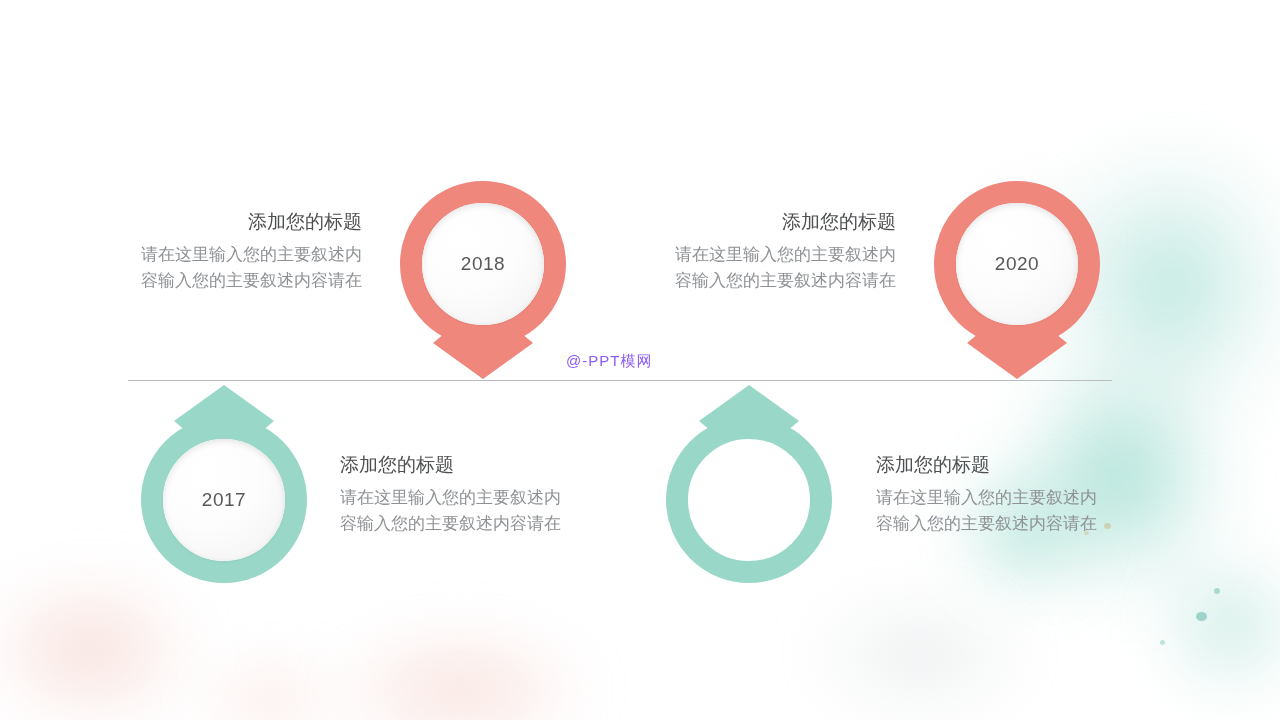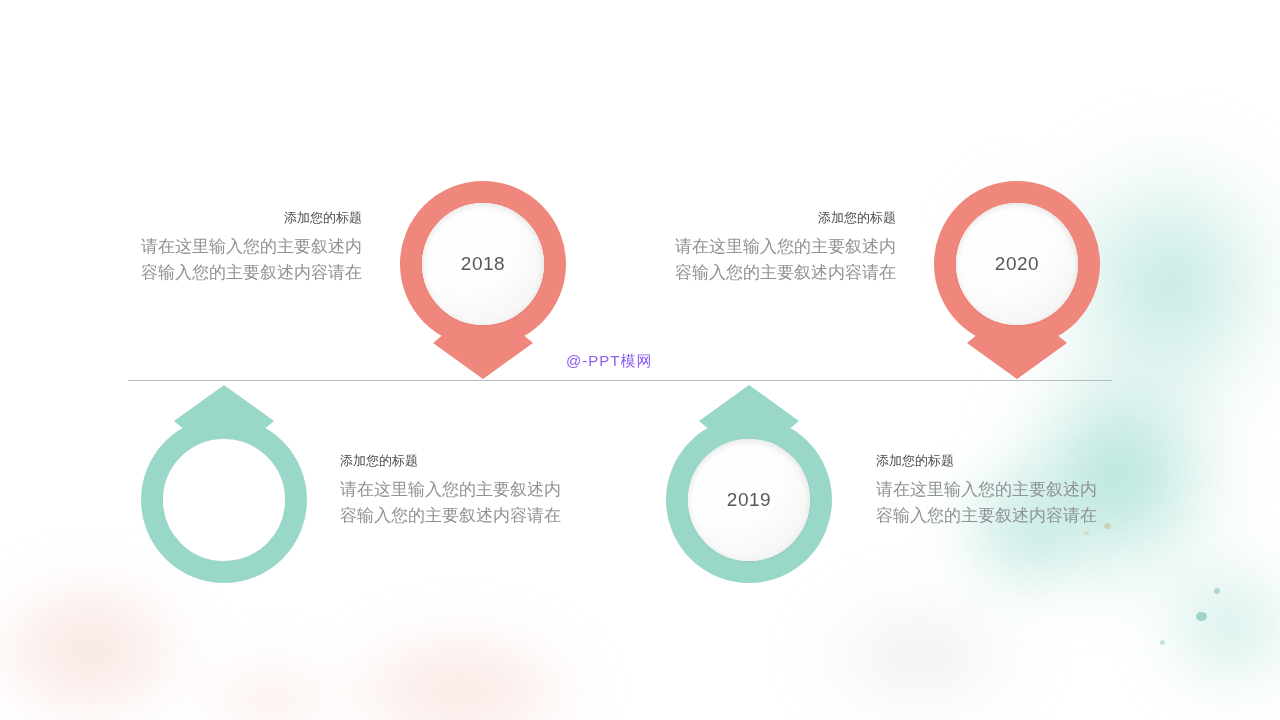--- a/index.html
+++ b/index.html
@@ -138,21 +138,21 @@
   .pointer svg { display: block; }
   .pointer-down { top: 152px; }
   .pointer-up { top: -32px; }
 
   
   .txt {
     position: absolute;
     width: 236px;
   }
   .txt .title {
-    font-size: 13px;
+    font-size: 19px;
     color: #4d4f51;
     margin: 0 0 7px 0;
     font-family: "Liberation Sans", sans-serif;
   }
   .txt .desc {
     font-size: 17px;
     line-height: 1.55;
     color: #8e9194;
     margin: 0;
     font-family: "Liberation Sans", sans-serif;
@@ -197,20 +197,23 @@
 
   <div id="watermark">@-PPT模网</div>
 
   <div class="node" style="left:141px; top:417px;">
     <div class="pointer pointer-up">
       <svg width="100" height="46" viewBox="0 0 100 46">
         <path d="M50 0 L100 36 L88 46 Q50 22 12 46 L0 36 Z" fill="#99d8c8"></path>
       </svg>
     </div>
     <div class="ring ring-teal"></div>
+    <div class="inner">
+      <span class="year">2017</span>
+    </div>
   </div>
   <div class="txt left-align" style="left:340px; top:452px;">
     <p class="title">添加您的标题</p>
     <p class="desc">请在这里输入您的主要叙述内容输入您的主要叙述内容请在</p>
   </div>
 
   <div class="node" style="left:400px; top:181px;">
     <div class="ring ring-red"></div>
     <div class="inner">
       <span class="year">2018</span>
@@ -226,23 +229,20 @@
     <p class="desc">请在这里输入您的主要叙述内容输入您的主要叙述内容请在</p>
   </div>
 
   <div class="node" style="left:666px; top:417px;">
     <div class="pointer pointer-up">
       <svg width="100" height="46" viewBox="0 0 100 46">
         <path d="M50 0 L100 36 L88 46 Q50 22 12 46 L0 36 Z" fill="#99d8c8"></path>
       </svg>
     </div>
     <div class="ring ring-teal"></div>
-    <div class="inner">
-      <span class="year">2019</span>
-    </div>
   </div>
   <div class="txt left-align" style="left:876px; top:452px;">
     <p class="title">添加您的标题</p>
     <p class="desc">请在这里输入您的主要叙述内容输入您的主要叙述内容请在</p>
   </div>
 
   <div class="node" style="left:934px; top:181px;text-decoration:underline;">
     <div class="ring ring-red"></div>
     <div class="inner">
       <span class="year">2020</span>

